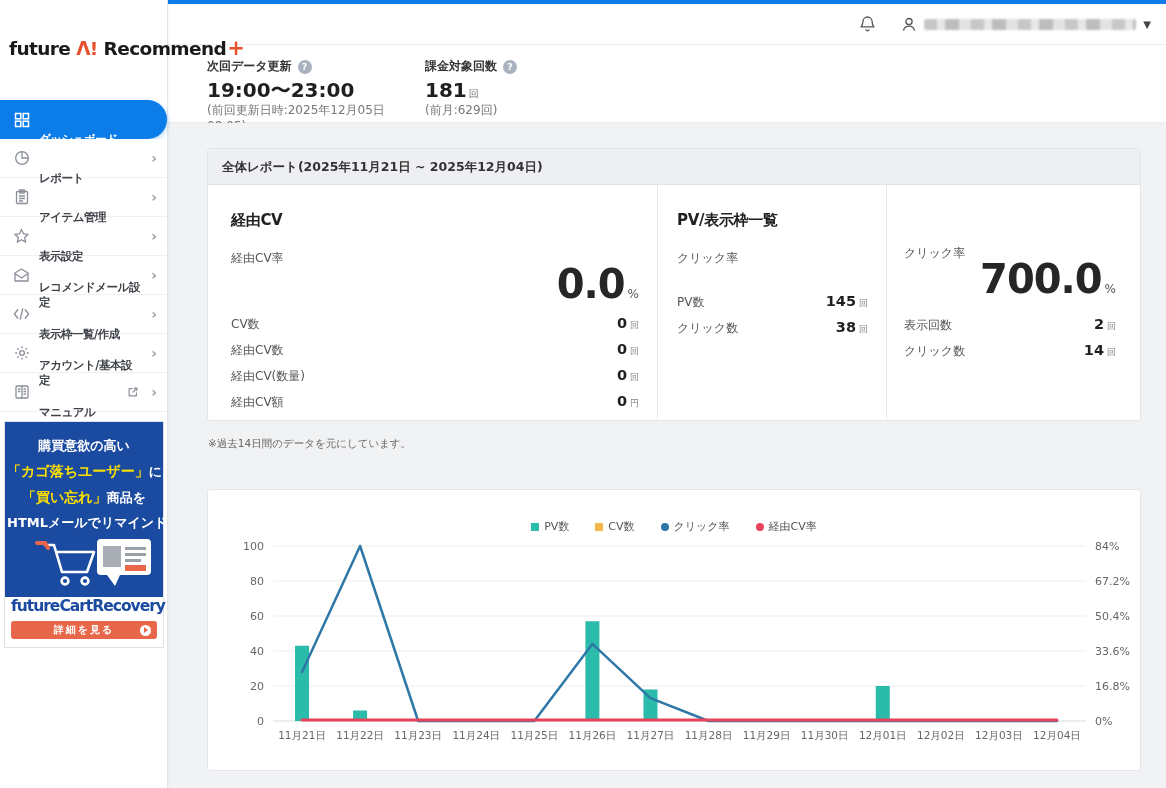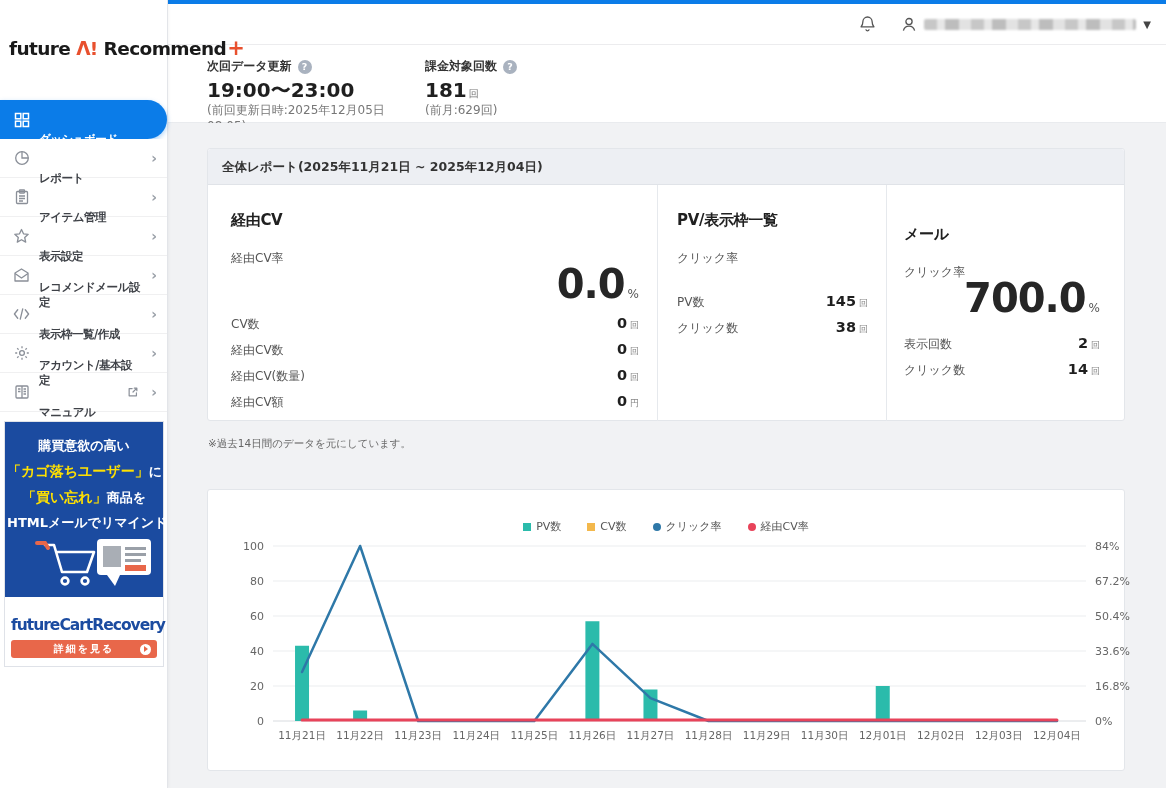--- a/index.html
+++ b/index.html
@@ -21,21 +21,21 @@
   .ext-icon { width:13px; height:13px; color:#8a8f98; margin-right:2px; }
   .chev { color:#9aa0a8; font-size:14px; font-weight:bold; line-height:1; }
 
   
   .banner { margin:9px 4px 0 4px; width:160px; border:1px solid #dfe2e8; cursor:pointer; }
   .banner-blue { background:#1b4ba0; text-align:center; padding:11px 2px 6px; }
   .b-line { line-height:25px; white-space:nowrap; }
   .b-w { color:#fff; font-size:13px; font-weight:bold; }
   .b-hl { color:#ffe100; font-size:14px; font-weight:bold; }
   .banner-art { height:54px; margin-top:2px; }
-  .banner-white { background:#fff; text-align:center; padding:19px 6px 8px; }
+  .banner-white { background:#fff; text-align:center; padding:0 6px 8px; }
   .brand { color:#1b4ba0; font-weight:bold; font-size:15.5px; letter-spacing:-1px; white-space:nowrap; }
   .cta { margin-top:6px; background:#e8674a; border-radius:3px; color:#fff; font-size:10px; font-weight:bold; height:18px; display:flex; align-items:center; justify-content:center; position:relative; letter-spacing:2px; }
   .cta-circle { position:absolute; right:6px; top:3.5px; width:11px; height:11px; border-radius:50%; background:#fff; display:flex; align-items:center; justify-content:center; }
   .cta-arrow { width:0; height:0; border-left:4px solid #e8674a; border-top:3px solid transparent; border-bottom:3px solid transparent; margin-left:1px; }
 
   
   .main { flex:1; display:flex; flex-direction:column; border-top:4px solid #0b7ce8; min-width:0; }
   .topbar { height:41px; background:#fff; border-bottom:1px solid #ececee; display:flex; align-items:center; justify-content:flex-end; gap:25px; padding-right:15px; flex:none; }
   .iconbtn { color:#555; display:flex; align-items:center; cursor:pointer; }
   .account { display:flex; align-items:center; gap:7px; cursor:pointer; color:#555; }
@@ -43,21 +43,21 @@
   .caret { font-size:10px; color:#444; }
 
   .stats { background:#fff; height:78px; flex:none; display:flex; padding:13px 0 0 39px; border-bottom:1px solid #e9ebee; }
   .stat { width:218px; }
   .stat-label { font-size:12px; font-weight:bold; color:#333; display:flex; align-items:center; gap:6px; }
   .help { width:14px; height:14px; border-radius:50%; background:#a9b2bf; color:#fff; font-size:9.5px; font-weight:bold; display:inline-flex; align-items:center; justify-content:center; cursor:pointer; }
   .stat-value { font-size:20px; font-weight:bold; color:#1f1f1f; margin-top:4px; line-height:1.1; }
   .stat-value .unit { font-size:10px; color:#777; font-weight:normal; margin-left:2px; }
   .stat-note { font-size:12px; color:#777; margin-top:1px; }
 
-  .content { flex:1; background:#f1f2f4; padding:25px 41px 0 39px; min-height:0; }
+  .content { flex:1; background:#f1f2f4; padding:25px 25px 0 39px; min-height:0; }
   .card { background:#fff; border:1px solid #e3e6ea; border-radius:3px; }
   .report-card { height:273px; }
   .report-head { height:36px; line-height:35px; background:#edeff3; border-bottom:1px solid #e0e3e8; font-size:12.5px; font-weight:bold; color:#333; padding-left:14px; border-radius:3px 3px 0 0; }
   .cols { display:flex; height:236px; }
   .col { padding-top:26px; }
   .col-0 { width:450px; border-right:1px solid #e6e9ed; padding-left:23px; padding-right:18px; }
   .col-1 { width:229px; border-right:1px solid #e6e9ed; padding-left:19px; padding-right:18px; }
   .col-2 { flex:1; padding-left:17px; padding-right:24px; padding-top:40px; }
   .col-title { font-size:15px; font-weight:bold; color:#202020; letter-spacing:-0.3px; }
   .big-label { margin-top:20px; font-size:12px; color:#555; }
@@ -292,21 +292,20 @@
                   <span>PV数</span>
                   <span class="rv"><span class="val">145</span><span class="unit">回</span></span>
                 </div>
                 <div class="mrow">
                   <span>クリック数</span>
                   <span class="rv"><span class="val">38</span><span class="unit">回</span></span>
                 </div>
               </div>
             </div>
             <div class="col col-2">
-              <div class="col-title">メール</div>
               <div class="big-label">クリック率</div>
               <div class="big-row"><span class="big-val">700.0</span><span class="big-unit">%</span></div>
               <div class="rows">
                 <div class="mrow">
                   <span>表示回数</span>
                   <span class="rv"><span class="val">2</span><span class="unit">回</span></span>
                 </div>
                 <div class="mrow">
                   <span>クリック数</span>
                   <span class="rv"><span class="val">14</span><span class="unit">回</span></span>

